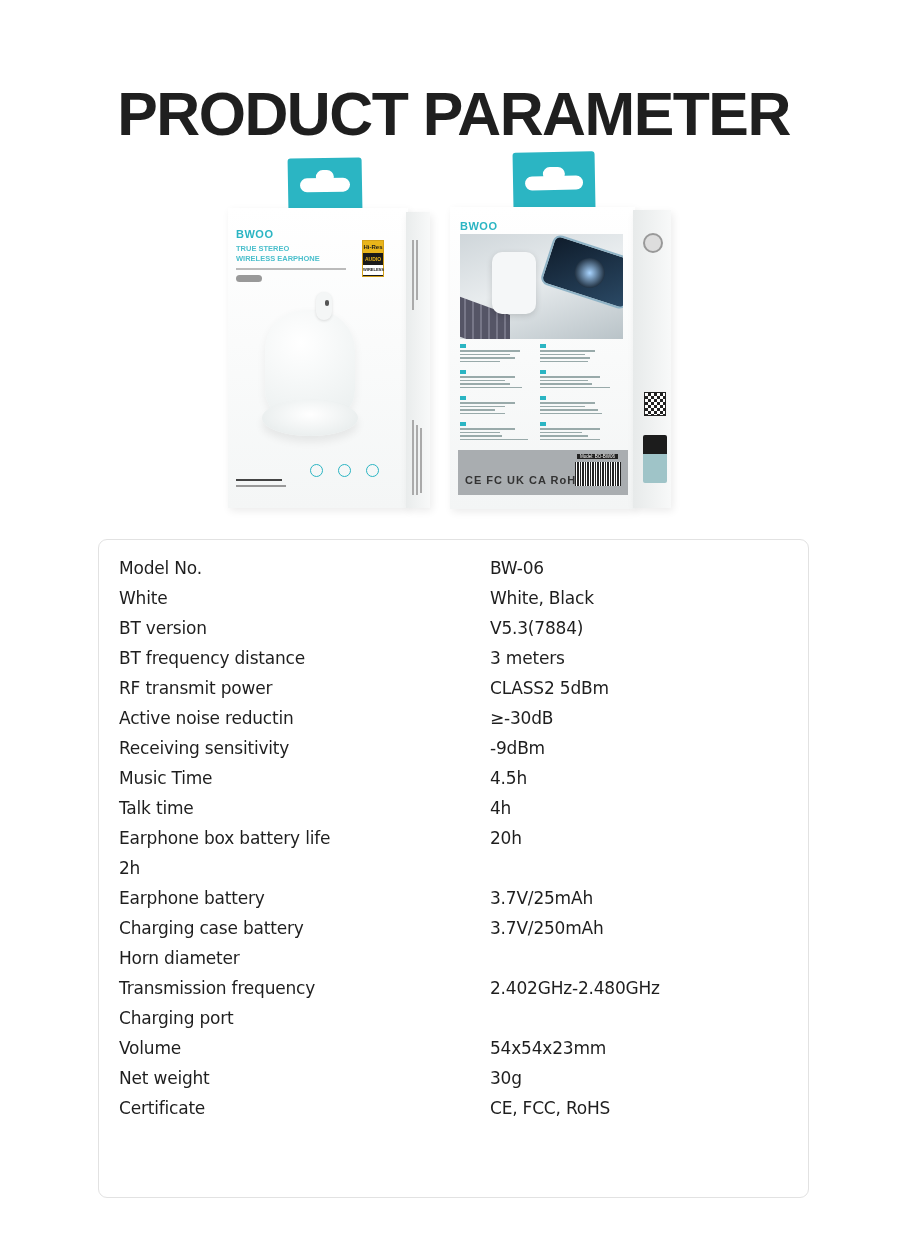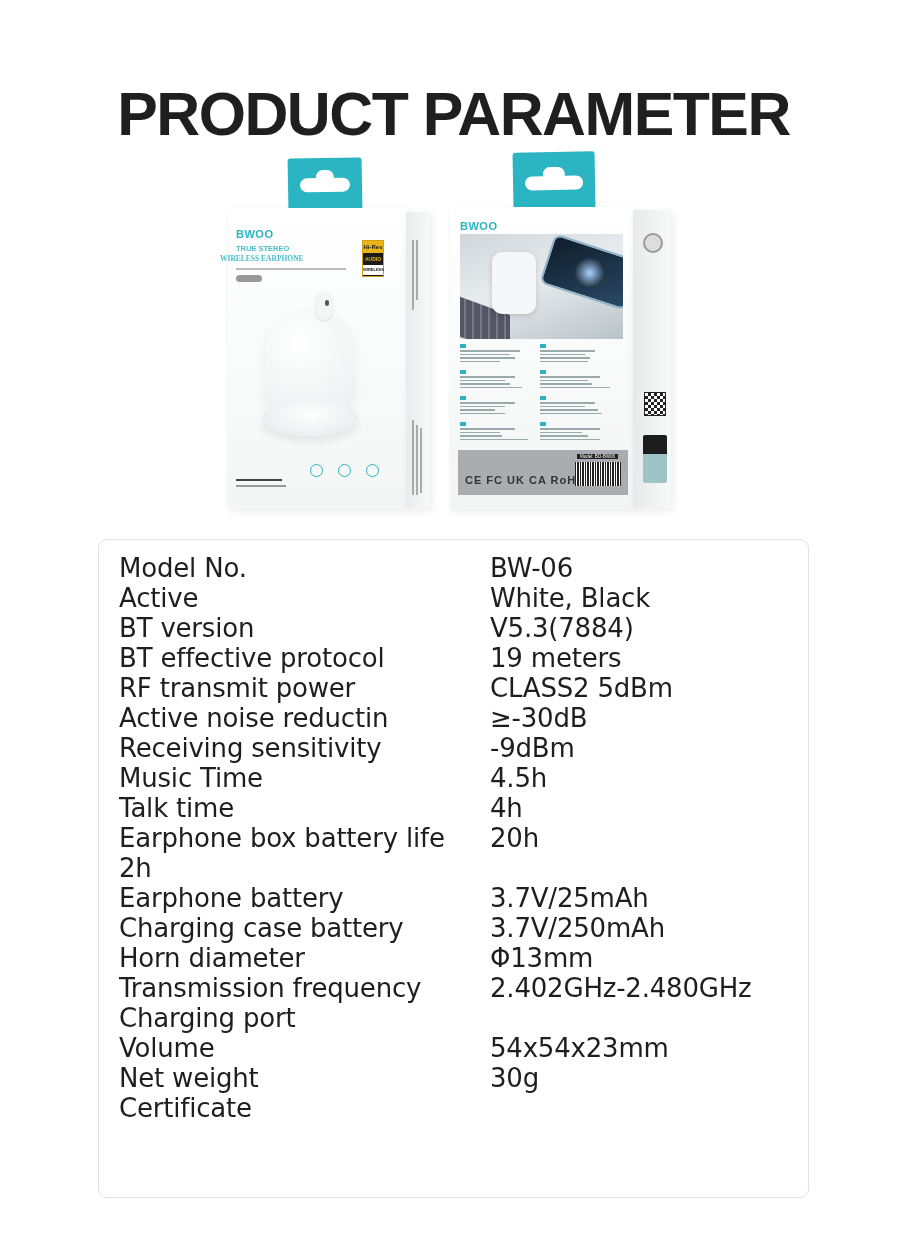--- a/index.html
+++ b/index.html
@@ -58,21 +58,21 @@
   .sticker { position: absolute; left: 643px; top: 435px; width: 24px; height: 48px; background: linear-gradient(180deg,#1c1c1c 0 40%,#9fc4c8 40% 100%); border-radius: 2px; }
   .badge-seal { position: absolute; left: 643px; top: 233px; width: 20px; height: 20px; border-radius: 50%; border: 2px solid #999; background: #ddd; }
   .side-text { position: absolute; width: 2px; background: #aaa; }
 
   
   .card {
     position: absolute; left: 98px; top: 539px; width: 711px; height: 659px;
     border: 1px solid #e2e2e2; border-radius: 9px; background: #fff;
   }
   .rows { position: absolute; left: 20px; top: 13px; right: 0; }
-  .row { display: flex; height: 30px; align-items: center; font-family: "DejaVu Sans", sans-serif; font-size: 26px; color: #1e1e1e; letter-spacing: -0.2px; }
+  .row { display: flex; height: 30px; align-items: center; font-family: "DejaVu Sans", sans-serif; font-size: 17px; color: #1e1e1e; letter-spacing: -0.2px; }
   .row .k { width: 371px; }
   .row .v { flex: 1; }
 </style>
 </head>
 <body>
 
 <div class="title">PRODUCT PARAMETER</div>
 
 <div>
 
@@ -83,21 +83,21 @@
   <div class="box box-front"></div>
   <div class="box box-front-side"></div>
   <div class="side-text" style="left:412px;top:240px;height:70px;"></div>
   <div class="side-text" style="left:416px;top:240px;height:60px;"></div>
   <div class="side-text" style="left:412px;top:420px;height:75px;"></div>
   <div class="side-text" style="left:416px;top:425px;height:70px;"></div>
   <div class="side-text" style="left:420px;top:428px;height:65px;"></div>
 
   <div class="brand" style="left:236px;top:228px;">BWOO</div>
   <div class="tagline" style="left:236px;top:244px;">TRUE STEREO</div>
-  <div class="tagline" style="left:220px;top:254px;font-family:Liberation Serif, serif;">WIRELESS EARPHONE</div>
+  <div class="tagline" style="left:236px;top:254px;">WIRELESS EARPHONE</div>
   <div class="tiny" style="left:236px;top:268px;width:110px;height:2px;background:#bbb;"></div>
   <div class="model-pill" style="left:236px;top:275px;width:26px;height:7px;"></div>
 
   <div class="hires">
     <div class="top">Hi-Res</div>
     <div class="mid">AUDIO</div>
     <div class="bot">WIRELESS</div>
   </div>
 
   <div class="case-front"></div>
@@ -194,30 +194,30 @@
   <div class="sticker"></div>
 </div>
 
 <div class="card">
   <div class="rows" id="rows">
       <div class="row">
     <span class="k">Model No.</span>
     <span class="v">BW-06</span>
   </div>
       <div class="row">
-    <span class="k">Active</span>
+    <span class="k">White</span>
     <span class="v">White, Black</span>
   </div>
       <div class="row">
     <span class="k">BT version</span>
     <span class="v">V5.3(7884)</span>
   </div>
       <div class="row">
-    <span class="k">BT effective protocol</span>
-    <span class="v">19 meters</span>
+    <span class="k">BT frequency distance</span>
+    <span class="v">3 meters</span>
   </div>
       <div class="row">
     <span class="k">RF transmit power</span>
     <span class="v">CLASS2 5dBm</span>
   </div>
       <div class="row">
     <span class="k">Active noise reductin</span>
     <span class="v">≥-30dB</span>
   </div>
       <div class="row">
@@ -242,34 +242,34 @@
       <div class="row">
     <span class="k">Earphone battery</span>
     <span class="v">3.7V/25mAh</span>
   </div>
       <div class="row">
     <span class="k">Charging case battery</span>
     <span class="v">3.7V/250mAh</span>
   </div>
       <div class="row">
     <span class="k">Horn diameter</span>
-    <span class="v">Φ13mm</span>
   </div>
       <div class="row">
     <span class="k">Transmission frequency</span>
     <span class="v">2.402GHz-2.480GHz</span>
   </div>
       <div class="row">
     <span class="k">Charging port</span>
   </div>
       <div class="row">
     <span class="k">Volume</span>
     <span class="v">54x54x23mm</span>
   </div>
       <div class="row">
     <span class="k">Net weight</span>
     <span class="v">30g</span>
   </div>
       <div class="row">
     <span class="k">Certificate</span>
+    <span class="v">CE, FCC, RoHS</span>
   </div>
     </div>
 </div>
 
 </body></html>

